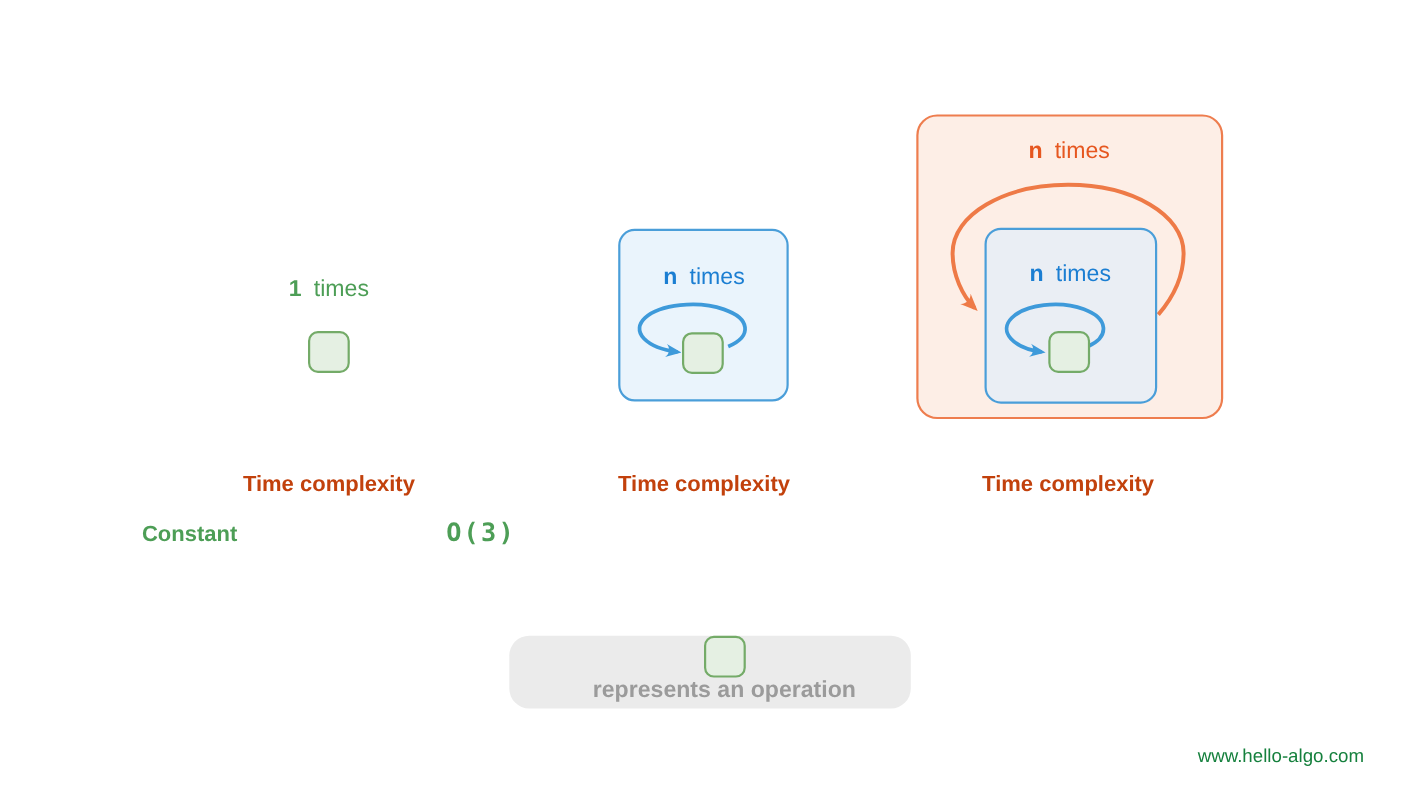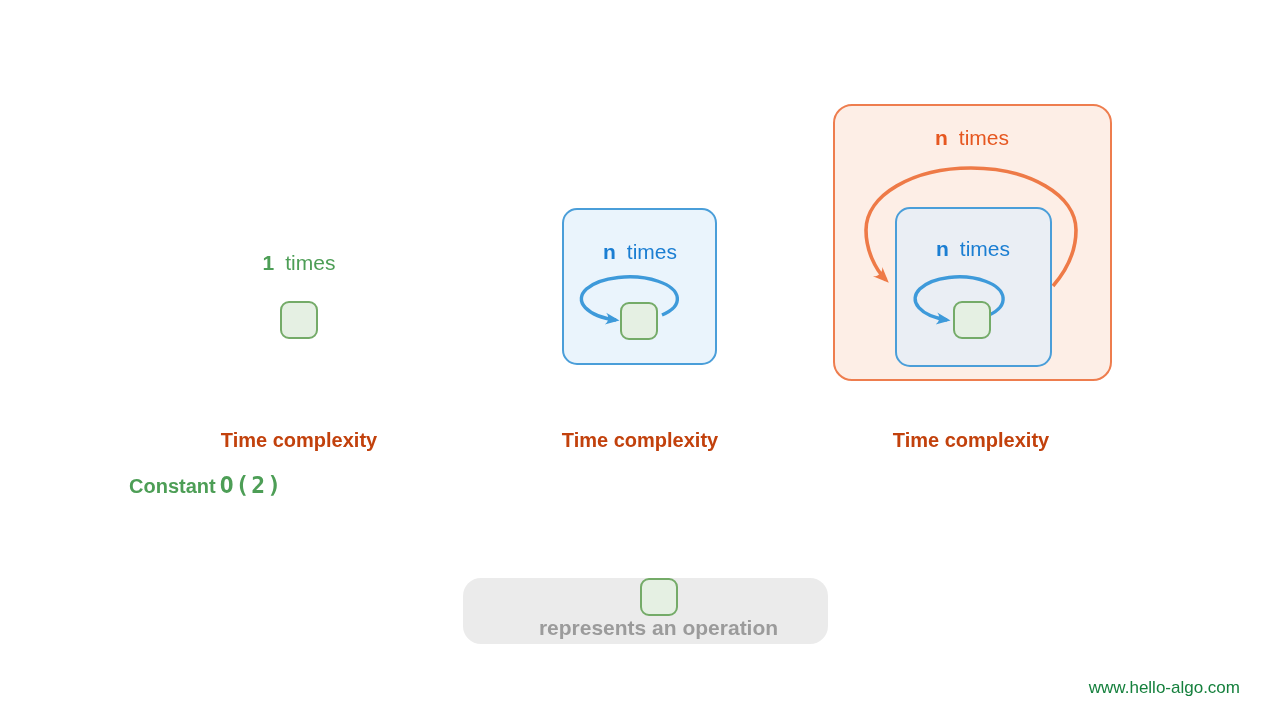--- a/index.html
+++ b/index.html
@@ -27,22 +27,22 @@
     position:absolute; display:flex; justify-content:center; align-items:baseline;
     column-gap:11px; font-size:21px; z-index:6; white-space:nowrap;
   }
   .times-label .count { font-weight:bold; }
 
   .title {
     position:absolute; width:300px; text-align:center;
     font-size:20px; font-weight:bold; color:#c2410c; z-index:6;
   }
   .complexity {
-    position:absolute; width:340px; display:flex; justify-content:flex-start;
-    align-items:baseline; column-gap:4px; font-size:20px; font-weight:bold; z-index:6;
+    position:absolute; width:340px; display:flex; justify-content:space-between;
+    align-items:baseline; column-gap:14px; font-size:20px; font-weight:bold; z-index:6;
     white-space:nowrap;
   }
   .bigO {
     font-family:"DejaVu Sans Mono", monospace; font-size:23px;
     font-weight:bold; letter-spacing:2px;
   }
   .bigO sup { font-size:14px; letter-spacing:0; }
 
   .legend {
     position:absolute; left:463px; top:578px; width:365px; height:66px;
@@ -113,21 +113,21 @@
     <span class="count">n</span>
     <span>times</span>
   </div>
 
   <div class="title" style="left:149px; top:429px;">Time complexity</div>
   <div class="title" style="left:490px; top:429px;">Time complexity</div>
   <div class="title" style="left:821px; top:429px;">Time complexity</div>
 
   <div class="complexity green-t" style="left:129px; top:472px;">
     <span>Constant</span>
-    <span class="bigO">O(2)</span>
+    <span class="bigO">O(3)</span>
   </div>
 
 
 
   <div class="legend">
     <div class="op-box"></div>
     <span class="legend-text">represents an operation</span>
   </div>
 
   <div class="watermark">www.hello-algo.com</div>

